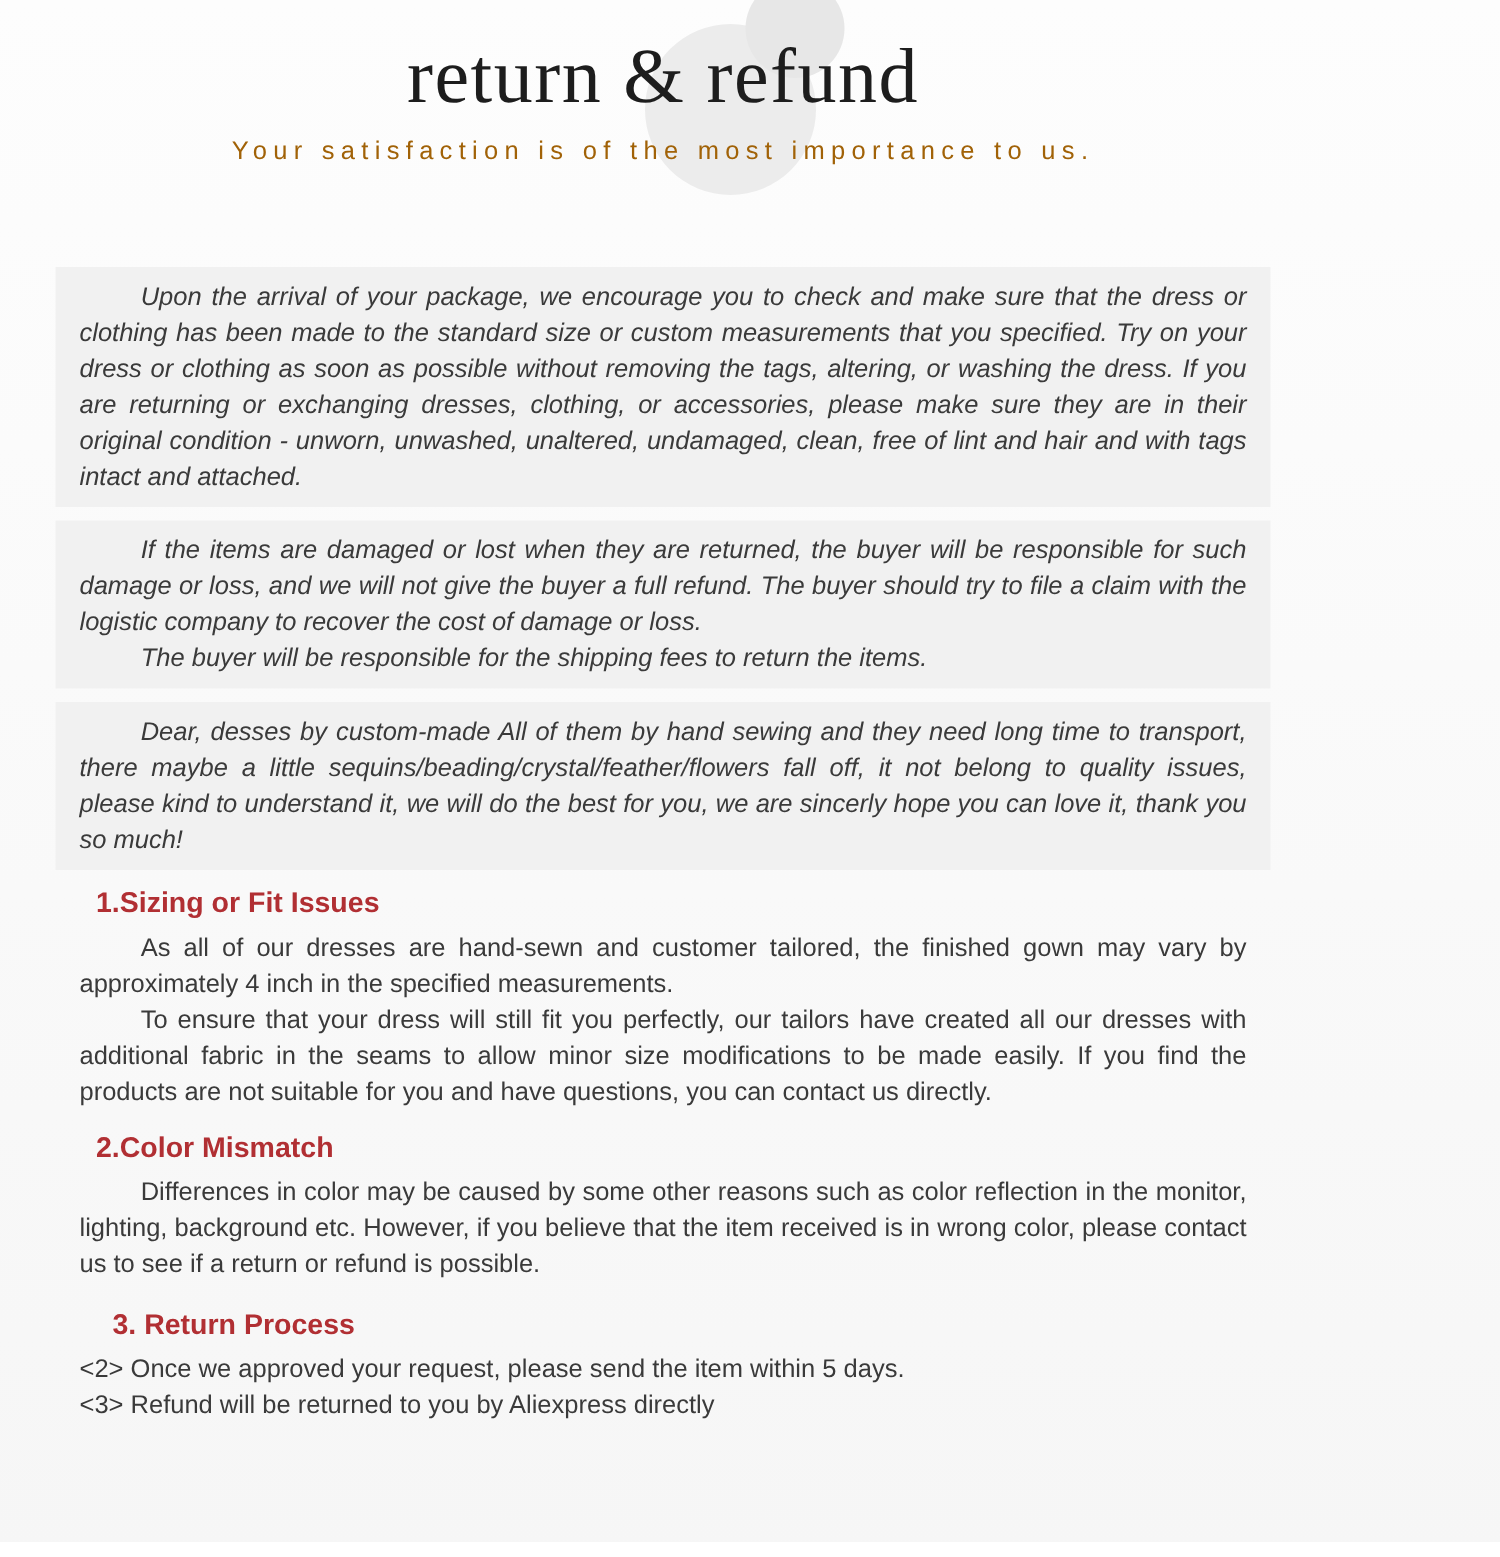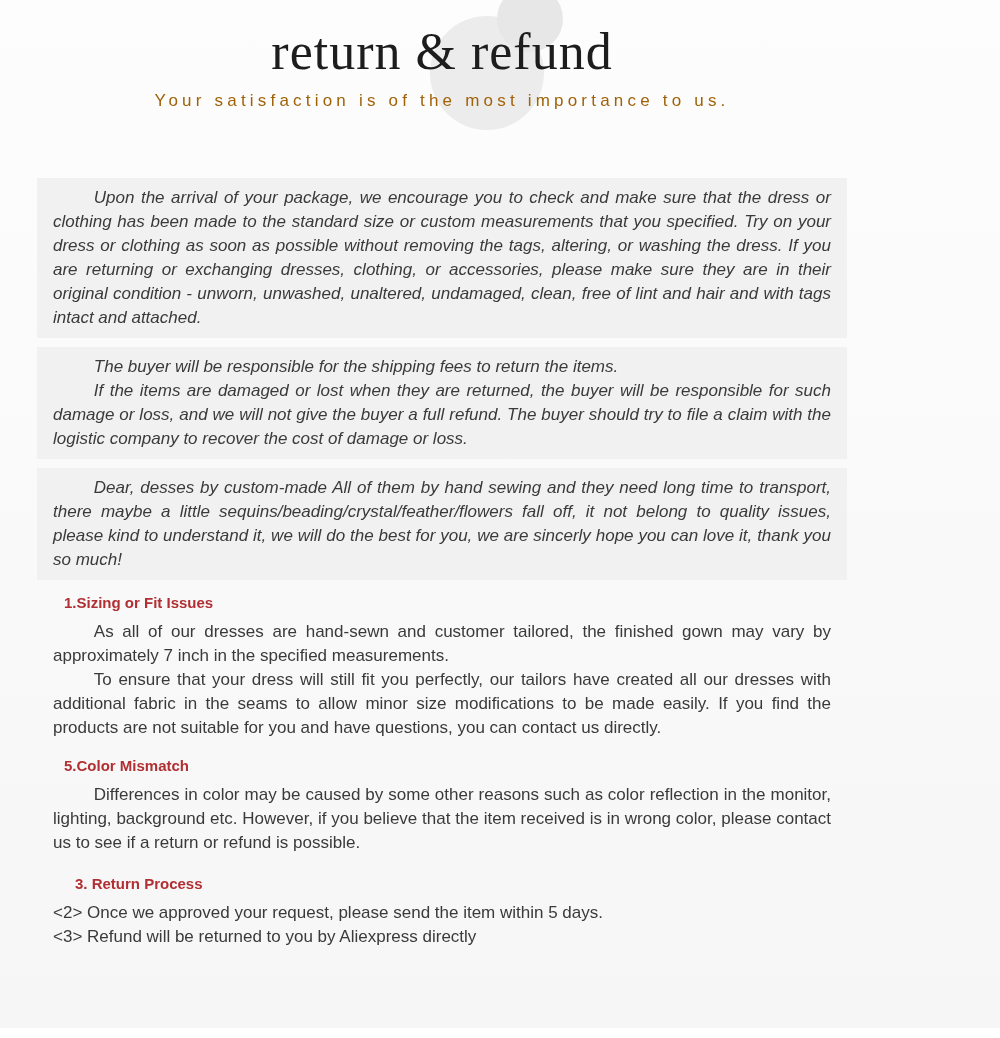--- a/index.html
+++ b/index.html
@@ -50,21 +50,21 @@
     font-size: 17px;
     line-height: 24px;
     color: var(--text-color, #3a3a3a);
     text-align: justify;
     text-indent: 2.4em;
   }
 
   .section { padding: 0 16px; }
   .section-heading {
     color: var(--accent-red, #b12f33);
-    font-size: 15px;
+    font-size: 19px;
     line-height: 23px;
     font-weight: 700;
     margin: 11px 0 6px 11px;
   }
   .section.return-process .section-heading { margin-left: 22px; margin-top: 17px; }
   .section.color-mismatch .section-heading { margin-top: 14px; }
   .section .steps p { text-indent: 0; }
 
   .bottom-strip {
     position: absolute; left: 0; bottom: 0;
@@ -84,36 +84,36 @@
     <p class="subtitle">Your satisfaction is of the most importance to us.</p>
   </header>
 
   <main class="content">
 
     <section class="gray-block">
       <p>Upon the arrival of your package, we encourage you to check and make sure that the dress or clothing has been made to the standard size or custom measurements that you specified. Try on your dress or clothing as soon as possible without removing the tags, altering, or washing the dress. If you are returning or exchanging dresses, clothing, or accessories, please make sure they are in their original condition - unworn, unwashed, unaltered, undamaged, clean, free of lint and hair and with tags intact and attached.</p>
     </section>
 
     <section class="gray-block">
+      <p>If the items are damaged or lost when they are returned, the buyer will be responsible for such damage or loss, and we will not give the buyer a full refund. The buyer should try to file a claim with the logistic company to recover the cost of damage or loss.</p>
       <p>The buyer will be responsible for the shipping fees to return the items.</p>
-      <p>If the items are damaged or lost when they are returned, the buyer will be responsible for such damage or loss, and we will not give the buyer a full refund. The buyer should try to file a claim with the logistic company to recover the cost of damage or loss.</p>
     </section>
 
     <section class="gray-block">
       <p>Dear, desses by custom-made All of them by hand sewing and they need long time to transport, there maybe a little sequins/beading/crystal/feather/flowers fall off, it not belong to quality issues, please kind to understand it, we will do the best for you, we are sincerly hope you can love it, thank you so much!</p>
     </section>
 
     <section class="section sizing-fit">
       <h2 class="section-heading">1.Sizing or Fit Issues</h2>
-      <p>As all of our dresses are hand-sewn and customer tailored, the finished gown may vary by approximately 7 inch in the specified measurements.</p>
+      <p>As all of our dresses are hand-sewn and customer tailored, the finished gown may vary by approximately 4 inch in the specified measurements.</p>
       <p>To ensure that your dress will still fit you perfectly, our tailors have created all our dresses with additional fabric in the seams to allow minor size modifications to be made easily. If you find the products are not suitable for you and have questions, you can contact us directly.</p>
     </section>
 
     <section class="section color-mismatch">
-      <h2 class="section-heading">5.Color Mismatch</h2>
+      <h2 class="section-heading">2.Color Mismatch</h2>
       <p>Differences in color may be caused by some other reasons such as color reflection in the monitor, lighting, background etc. However, if you believe that the item received is in wrong color, please contact us to see if a return or refund is possible.</p>
     </section>
 
     <section class="section return-process">
       <h2 class="section-heading">3. Return Process</h2>
       <div class="steps">
         <p>&lt;2&gt; Once we approved your request, please send the item within 5 days.</p>
         <p>&lt;3&gt; Refund will be returned to you by Aliexpress directly</p>
       </div>
     </section>

